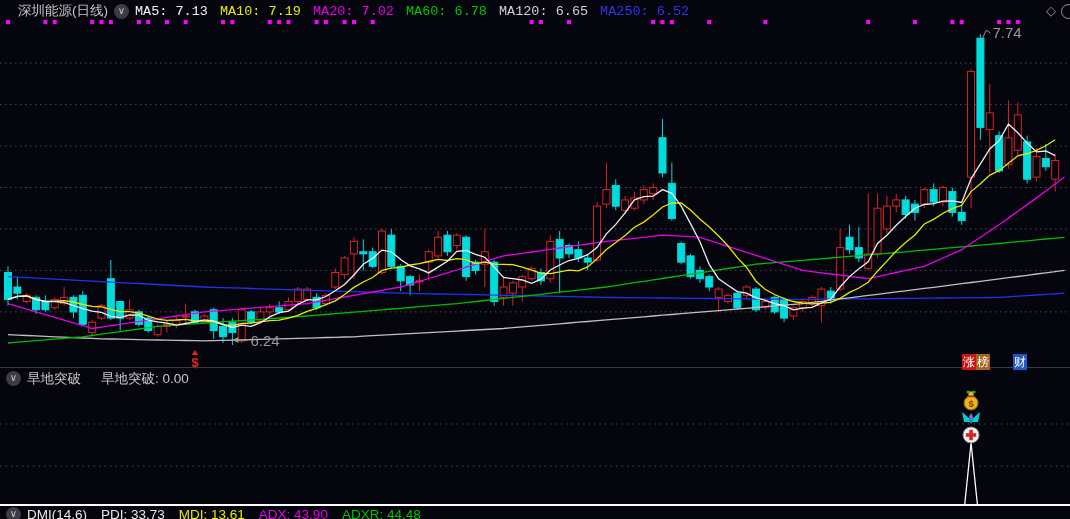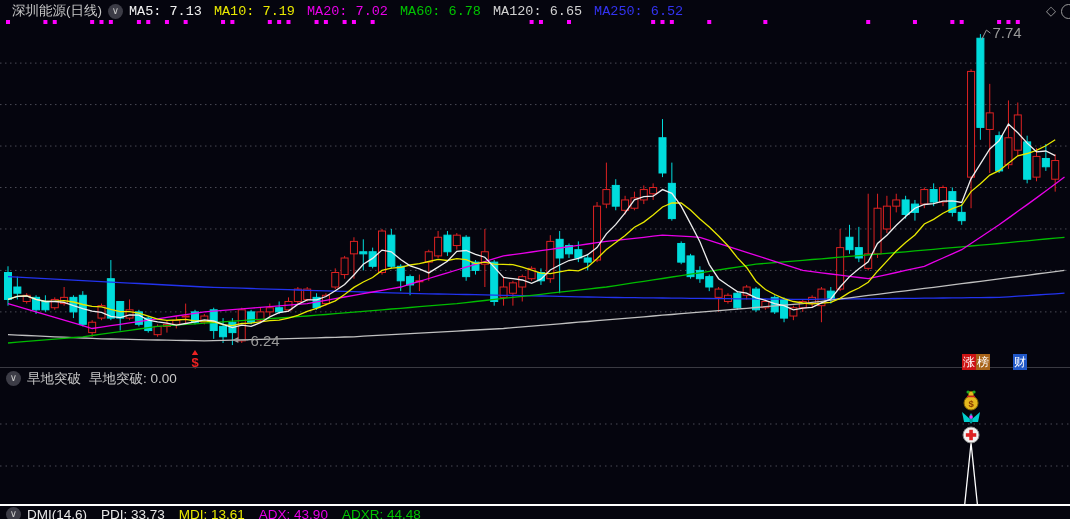--- a/index.html
+++ b/index.html
@@ -1,20 +1,20 @@
 <!DOCTYPE html>
 <html><head>
 <meta charset="utf-8">
 <style>
   html,body{margin:0;padding:0;width:1070px;height:519px;overflow:hidden;
     background:#05050e;font-family:"Liberation Sans","DejaVu Sans",sans-serif;}
   .bar{position:absolute;left:0;display:flex;align-items:center;color:#c8c8c8;
     font-size:13.5px;white-space:nowrap;}
   #header{top:0;height:22px;width:1070px;}
-  #header .title{color:#c8c8c8;margin-left:12px;}
+  #header .title{color:#c8c8c8;margin-left:18px;}
   .circle-btn{display:inline-block;width:15px;height:15px;border-radius:50%;
     background:#3c3c46;color:#c5c5c5;font-size:10px;line-height:14px;
     text-align:center;margin:0 6px;flex:0 0 auto;}
   .ma-item{margin-right:12px;font-family:Liberation Mono, monospace;}
   #hdr-right{position:absolute;right:14px;top:3px;color:#999;font-size:13px;}
   .half-circle{position:absolute;left:1061px;top:4px;width:13px;height:13px;
     border:1.5px solid #999;border-radius:50%;}
   #chart-svg{position:absolute;left:0;top:0;}
   #subbar{top:369px;height:19px;width:1070px;}
   #dmi{top:504px;height:13px;width:1070px;border-top:2.5px solid #ffffff;
@@ -354,21 +354,21 @@
 <div class="bar" id="header">
   <span class="title">深圳能源(日线)</span>
   <span class="circle-btn">∨</span>
   <span id="ma-row"><span class="ma-item" style="color: rgb(240, 240, 240);">MA5: 7.13</span><span class="ma-item" style="color: rgb(232, 232, 0);">MA10: 7.19</span><span class="ma-item" style="color: rgb(232, 0, 232);">MA20: 7.02</span><span class="ma-item" style="color: rgb(0, 196, 0);">MA60: 6.78</span><span class="ma-item" style="color: rgb(208, 208, 208);">MA120: 6.65</span><span class="ma-item" style="color: rgb(51, 51, 240);">MA250: 6.52</span></span>
   <span id="hdr-right">◇</span>
   <span class="half-circle"></span>
 </div>
 
 <div class="bar" id="subbar">
   <span class="circle-btn">∨</span>
-  <span style="margin-right:8px;">旱地突破</span>
+  <span style="margin-right:20px;">旱地突破</span>
   <span>旱地突破: 0.00</span>
 </div>
 
 <div class="bar" id="dmi">
   <span class="circle-btn" style="margin-top:0;">∨</span>
   <span id="dmi-row"><span class="dmi-item" style="color: rgb(232, 232, 232);">DMI(14,6)</span><span class="dmi-item" style="color: rgb(232, 232, 232);">PDI: 33.73</span><span class="dmi-item" style="color: rgb(232, 232, 0);">MDI: 13.61</span><span class="dmi-item" style="color: rgb(232, 0, 232);">ADX: 43.90</span><span class="dmi-item" style="color: rgb(0, 196, 0);">ADXR: 44.48</span></span>
 </div>
 
 <div class="corner-btn" id="btn-zhang" style="left:962px;">
     <span style="background: rgb(204, 20, 20);">涨</span>

